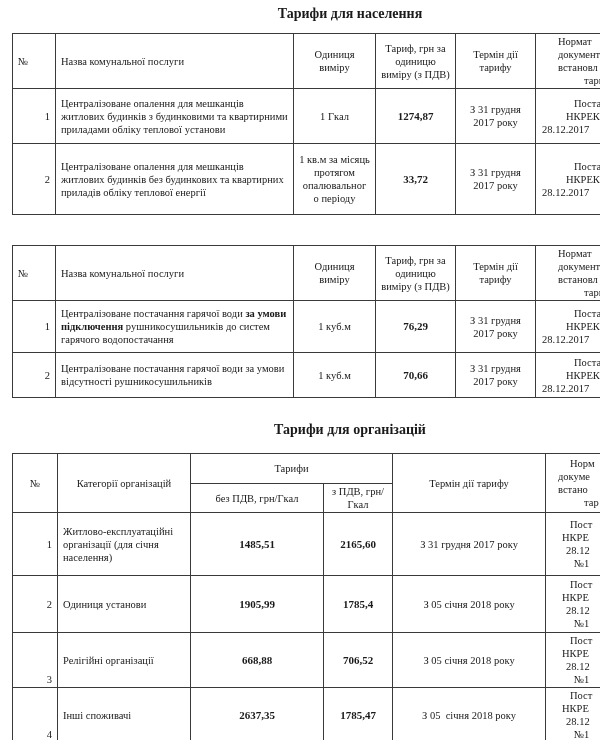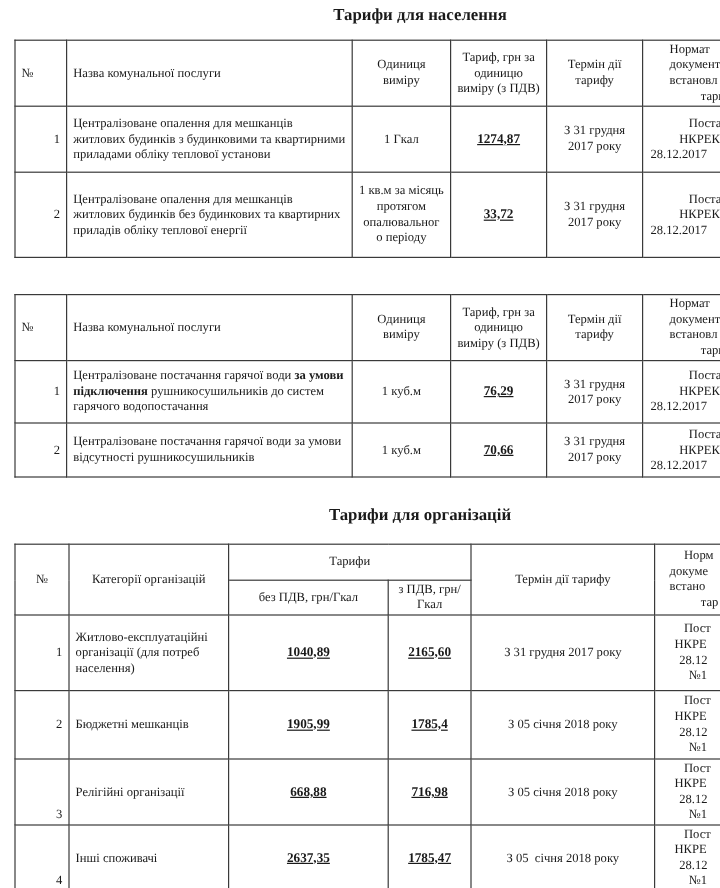--- a/index.html
+++ b/index.html
@@ -16,21 +16,21 @@
   table {
     position: absolute; border-collapse: collapse; table-layout: fixed;
     font-size: 10.5px; line-height: 13px;
   }
   td {
     border: 1px solid #3a3a3a; padding: 1px 5px; vertical-align: middle;
     overflow: hidden; white-space: normal;
   }
   .c { text-align: center; }
   .r { text-align: right; }
-  .val { font-weight: bold; text-decoration: underline; font-size: 11px; }
+  .val { font-weight: bold; font-size: 11px; }
   .b { font-weight: bold; }
   .bottom-num { vertical-align: bottom; }
   .wrap { display: block; }
 </style>
 </head>
 <body>
 
 <div class="title" style="top:6px;">Тарифи для населення</div>
 
 <table style="left:12px; top:33px; width:640px;">
@@ -156,49 +156,49 @@
       <span class="wrap">встано</span>
       <span class="wrap" style="padding-left:26px">тар</span>
     </td>
   </tr>
   <tr style="height:24px">
     <td class="c">без ПДВ,  грн/Гкал</td>
     <td class="c">з ПДВ, грн/Гкал</td>
   </tr>
   <tr style="height:63px">
     <td class="r">1</td>
-    <td>Житлово-експлуатаційні організації (для потреб населення)</td>
-    <td class="c"><span class="val">1040,89</span></td>
+    <td>Житлово-експлуатаційні організації (для січня населення)</td>
+    <td class="c"><span class="val">1485,51</span></td>
     <td class="c"><span class="val">2165,60</span></td>
     <td class="c">З 31 грудня 2017 року</td>
     <td style="padding-left:6px;">
       <span class="wrap" style="padding-left:18px">Пост</span>
       <span class="wrap" style="padding-left:10px">НКРЕ</span>
       <span class="wrap" style="padding-left:14px">28.12</span>
       <span class="wrap" style="padding-left:22px">№1</span>
     </td>
   </tr>
   <tr style="height:57px">
     <td class="r">2</td>
-    <td>Бюджетні мешканців</td>
+    <td>Одиниця установи</td>
     <td class="c"><span class="val">1905,99</span></td>
     <td class="c"><span class="val">1785,4</span></td>
     <td class="c">З 05 січня 2018 року</td>
     <td style="padding-left:6px;">
       <span class="wrap" style="padding-left:18px">Пост</span>
       <span class="wrap" style="padding-left:10px">НКРЕ</span>
       <span class="wrap" style="padding-left:14px">28.12</span>
       <span class="wrap" style="padding-left:22px">№1</span>
     </td>
   </tr>
   <tr style="height:53px">
     <td class="r bottom-num">3</td>
     <td>Релігійні організації</td>
     <td class="c"><span class="val">668,88</span></td>
-    <td class="c"><span class="val">716,98</span></td>
+    <td class="c"><span class="val">706,52</span></td>
     <td class="c">З 05 січня 2018 року</td>
     <td style="padding-left:6px;">
       <span class="wrap" style="padding-left:18px">Пост</span>
       <span class="wrap" style="padding-left:10px">НКРЕ</span>
       <span class="wrap" style="padding-left:14px">28.12</span>
       <span class="wrap" style="padding-left:22px">№1</span>
     </td>
   </tr>
   <tr style="height:52px">
     <td class="r bottom-num">4</td>

